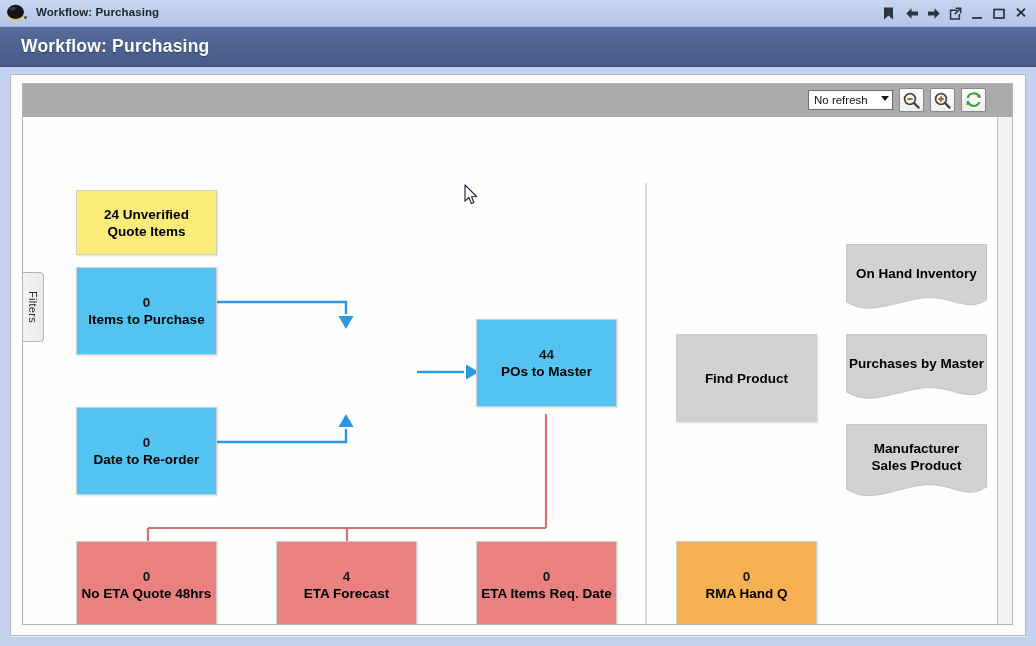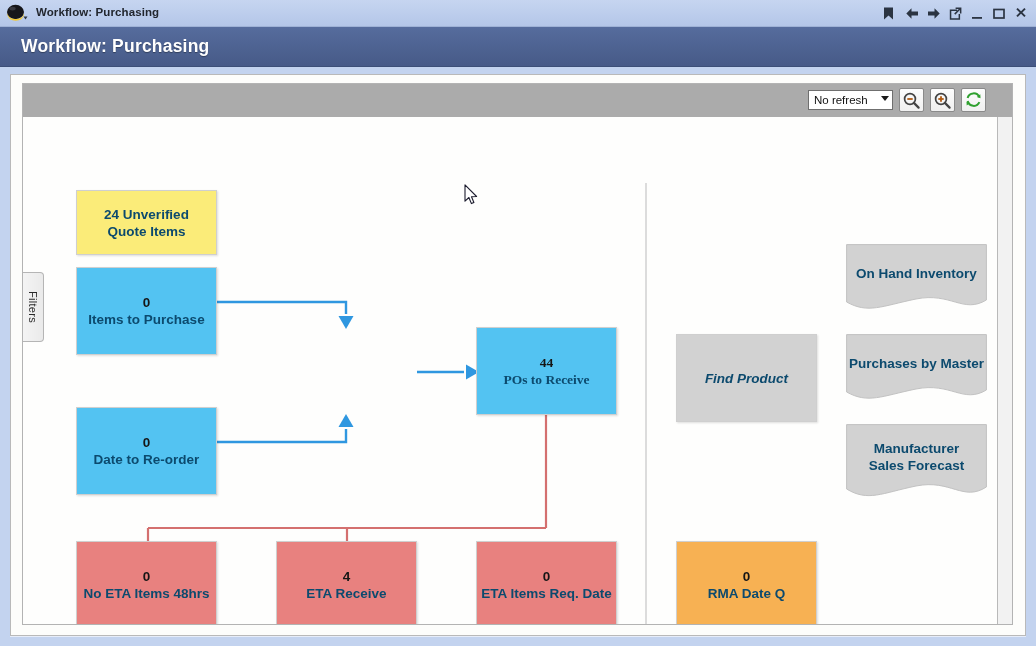--- a/index.html
+++ b/index.html
@@ -232,34 +232,34 @@
   }
   .node .num {
     font-size: 13.5px;
     font-weight: bold;
     color: #161616;
     line-height: 17px;
   }
   .node .lbl {
     font-size: 13.5px;
     font-weight: bold;
-    color: #0c4a6e;
+    color: #000000;
     line-height: 17px;
     white-space: pre-line;
   }
 
   .node.box {
     border: 1px solid #cfcfcf;
     box-shadow: 1px 1px 2px rgba(0,0,0,0.13);
   }
   .node.blue   { background: #53c3f2; }
   .node.yellow { background: #fbec79; }
   .node.red    { background: #e8817f; }
   .node.orange { background: #f7b153; }
-  .node.gray   { background: #d2d2d2; font-style: italic; }
+  .node.gray   { background: #d2d2d2; }
 
   
   .node.doc {
     background: transparent;
     border: none;
     box-shadow: none;
   }
   .node.doc svg.docshape {
     position: absolute;
     left: 0; top: 0;
@@ -412,47 +412,47 @@
             <div class="num">0</div>
             <div class="lbl">Items to Purchase</div>
           </div>
 
           <div class="node box blue" style="left:53px; top:290px; width:141px; height:88px;">
             <div class="num">0</div>
             <div class="lbl">Date to Re-order</div>
           </div>
 
 
-          <div class="node box blue" style="left:453px; top:210px; width:141px; height:88px;font-family:Liberation Serif, serif;">
+          <div class="node box blue" style="left:453px; top:202px; width:141px; height:88px;">
             <div class="num">44</div>
-            <div class="lbl">POs to Receive</div>
+            <div class="lbl">POs to Master</div>
           </div>
 
           <div class="node box red" style="left:53px; top:424px; width:141px; height:88px;">
             <div class="num">0</div>
-            <div class="lbl">No ETA Items 48hrs</div>
+            <div class="lbl">No ETA Quote 48hrs</div>
           </div>
 
           <div class="node box red" style="left:253px; top:424px; width:141px; height:88px;">
             <div class="num">4</div>
-            <div class="lbl">ETA Receive</div>
+            <div class="lbl">ETA Forecast</div>
           </div>
 
           <div class="node box red" style="left:453px; top:424px; width:141px; height:88px;">
             <div class="num">0</div>
             <div class="lbl">ETA Items Req. Date</div>
           </div>
 
           <div class="node box gray" style="left:653px; top:217px; width:141px; height:88px;">
             <div class="lbl">Find Product</div>
           </div>
 
           <div class="node box orange" style="left:653px; top:424px; width:141px; height:88px;">
             <div class="num">0</div>
-            <div class="lbl">RMA Date Q</div>
+            <div class="lbl">RMA Hand Q</div>
           </div>
 
           <div class="node doc" style="left:823px; top:127px; width:141px; height:70px;text-align:right;">
             <svg class="docshape" viewBox="0 0 141 70" preserveAspectRatio="none">
               <path d="M0.6 0.6 H140.4 V56 C117 70 105 48 70 55 C36 62 22 70 0.6 58 Z" fill="#d2d2d2" stroke="#c2c2c2" stroke-width="1"></path>
             </svg>
             <div class="txt">
               <div class="lbl">On Hand Inventory</div>
             </div>
           </div>
@@ -465,21 +465,21 @@
               <div class="lbl">Purchases by Master</div>
             </div>
           </div>
 
           <div class="node doc" style="left:823px; top:307px; width:141px; height:78px;">
             <svg class="docshape" viewBox="0 0 141 78" preserveAspectRatio="none">
               <path d="M0.6 0.6 H140.4 V63 C117 78 105 55 70 62 C36 69 22 78 0.6 65 Z" fill="#d2d2d2" stroke="#c2c2c2" stroke-width="1"></path>
             </svg>
             <div class="txt">
               <div class="lbl">Manufacturer
-Sales Forecast</div>
+Sales Product</div>
             </div>
           </div>
 
         </div>
       </div>
 
       <div class="vscroll"></div>
 
       <div class="filters-tab">
         <span>Filters</span>

